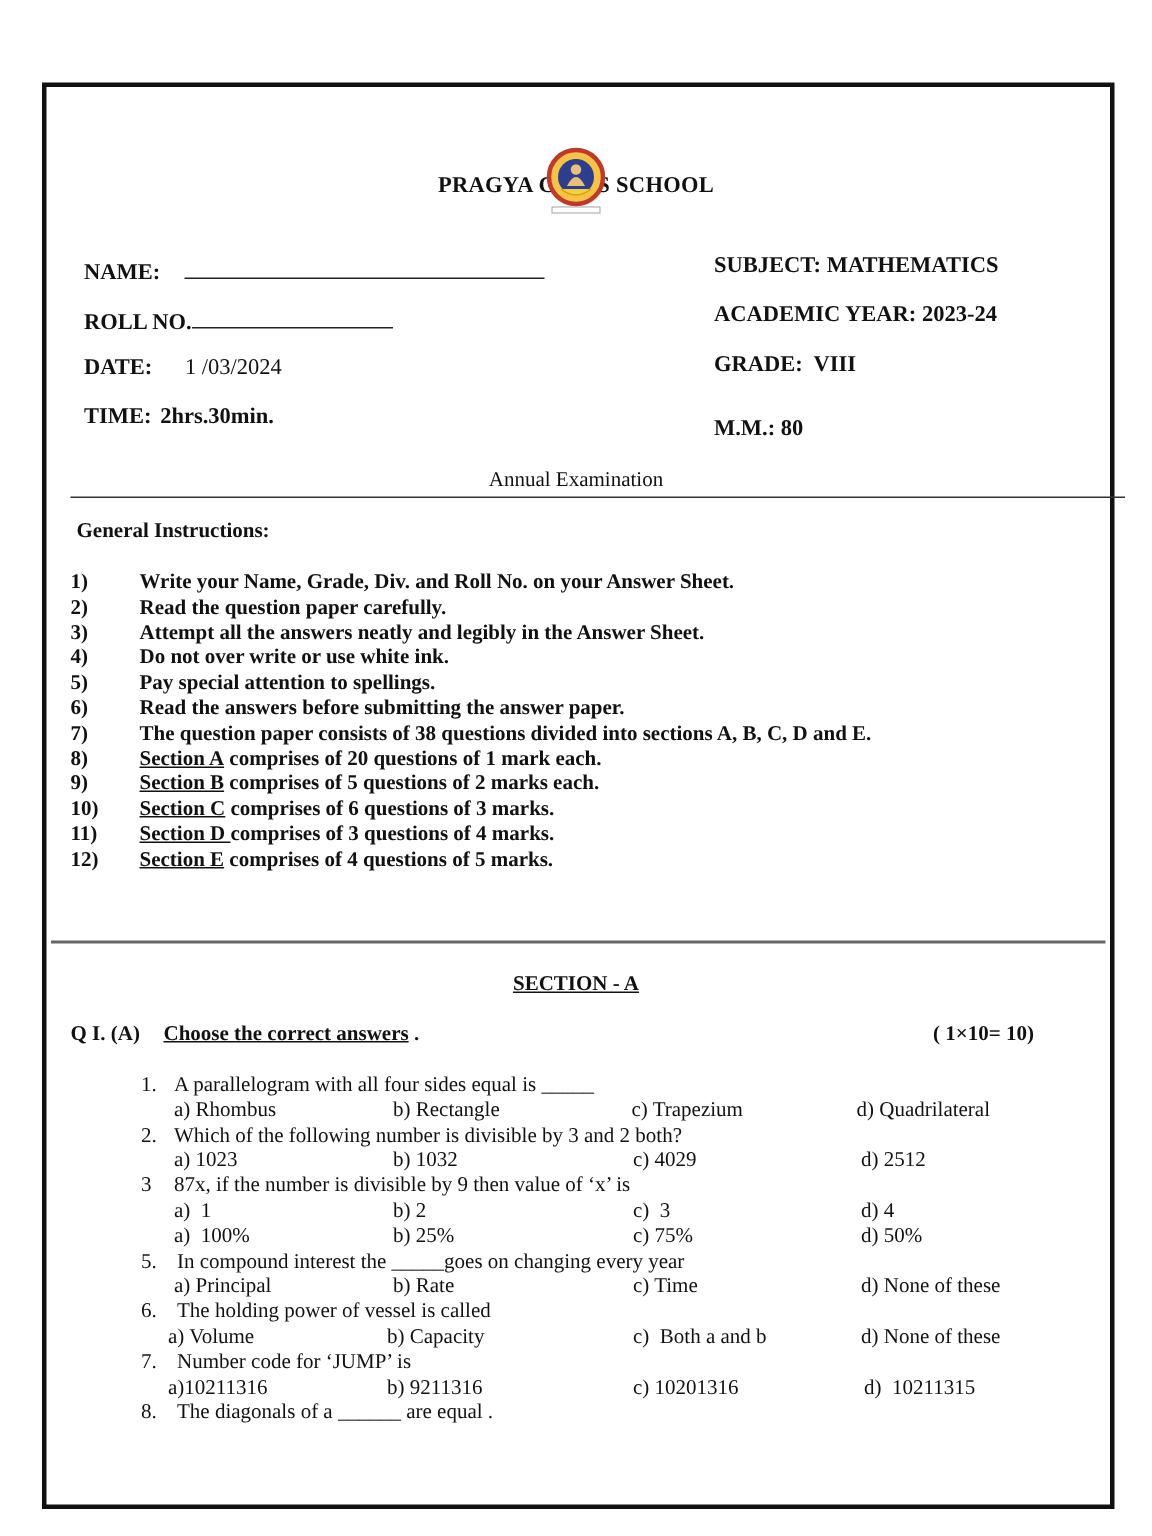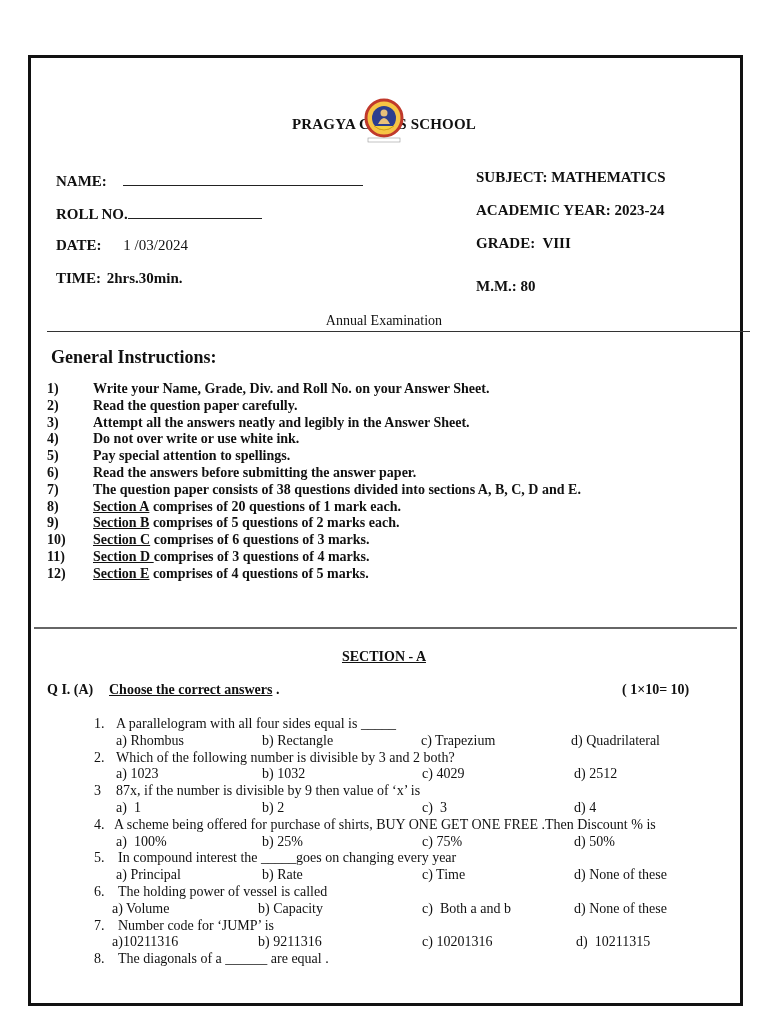--- a/index.html
+++ b/index.html
@@ -51,21 +51,21 @@
 
   .exam-title {
     left: 0; width: 768px; top: 313px; text-align: center;
     font-size: 14px; font-weight: normal;
   }
   .rule1 {
     position: absolute; left: 47px; top: 331px; width: 703px; height: 0;
     border-top: 1.5px solid #333;
   }
   .gi-title {
-    left: 51px; top: 347px; font-size: 18px; font-weight: bold;
+    left: 51px; top: 347px; font-size: 14px; font-weight: bold;
   }
   .instructions {
     position: absolute; left: 47px; top: 381px;
     font-size: 14px; font-weight: bold; line-height: 16.8px;
   }
   .instr-row { display: flex; white-space: nowrap; }
   .instr-num { width: 46px; }
 
   .rule2 {
     position: absolute; left: 34px; top: 627px; width: 703px; height: 0;
@@ -217,21 +217,20 @@
   </div>
 
   <div class="mcq-q"><span style="display:inline-block;width:22px;padding-left:2px;">3</span><span>87x, if the number is divisible by 9 then value of ‘x’ is</span></div>
   <div class="mcq-opts">
     <span style="left:24px; white-space:pre">a)  1</span>
     <span style="left:170px">b) 2</span>
     <span style="left:330px; white-space:pre">c)  3</span>
     <span style="left:482px">d) 4</span>
   </div>
 
-  <div class="mcq-q"><span style="display:inline-block;width:20px;padding-left:2px;">4.</span><span>A scheme being offered for purchase of shirts, BUY ONE GET ONE FREE .Then Discount % is</span></div>
   <div class="mcq-opts">
     <span style="left:24px; white-space:pre">a)  100%</span>
     <span style="left:170px">b) 25%</span>
     <span style="left:330px">c) 75%</span>
     <span style="left:482px">d) 50%</span>
   </div>
 
   <div class="mcq-q"><span style="display:inline-block;width:24px;padding-left:2px;">5.</span><span>In compound interest the _____goes on changing every year</span></div>
   <div class="mcq-opts">
     <span style="left:24px">a) Principal</span>

